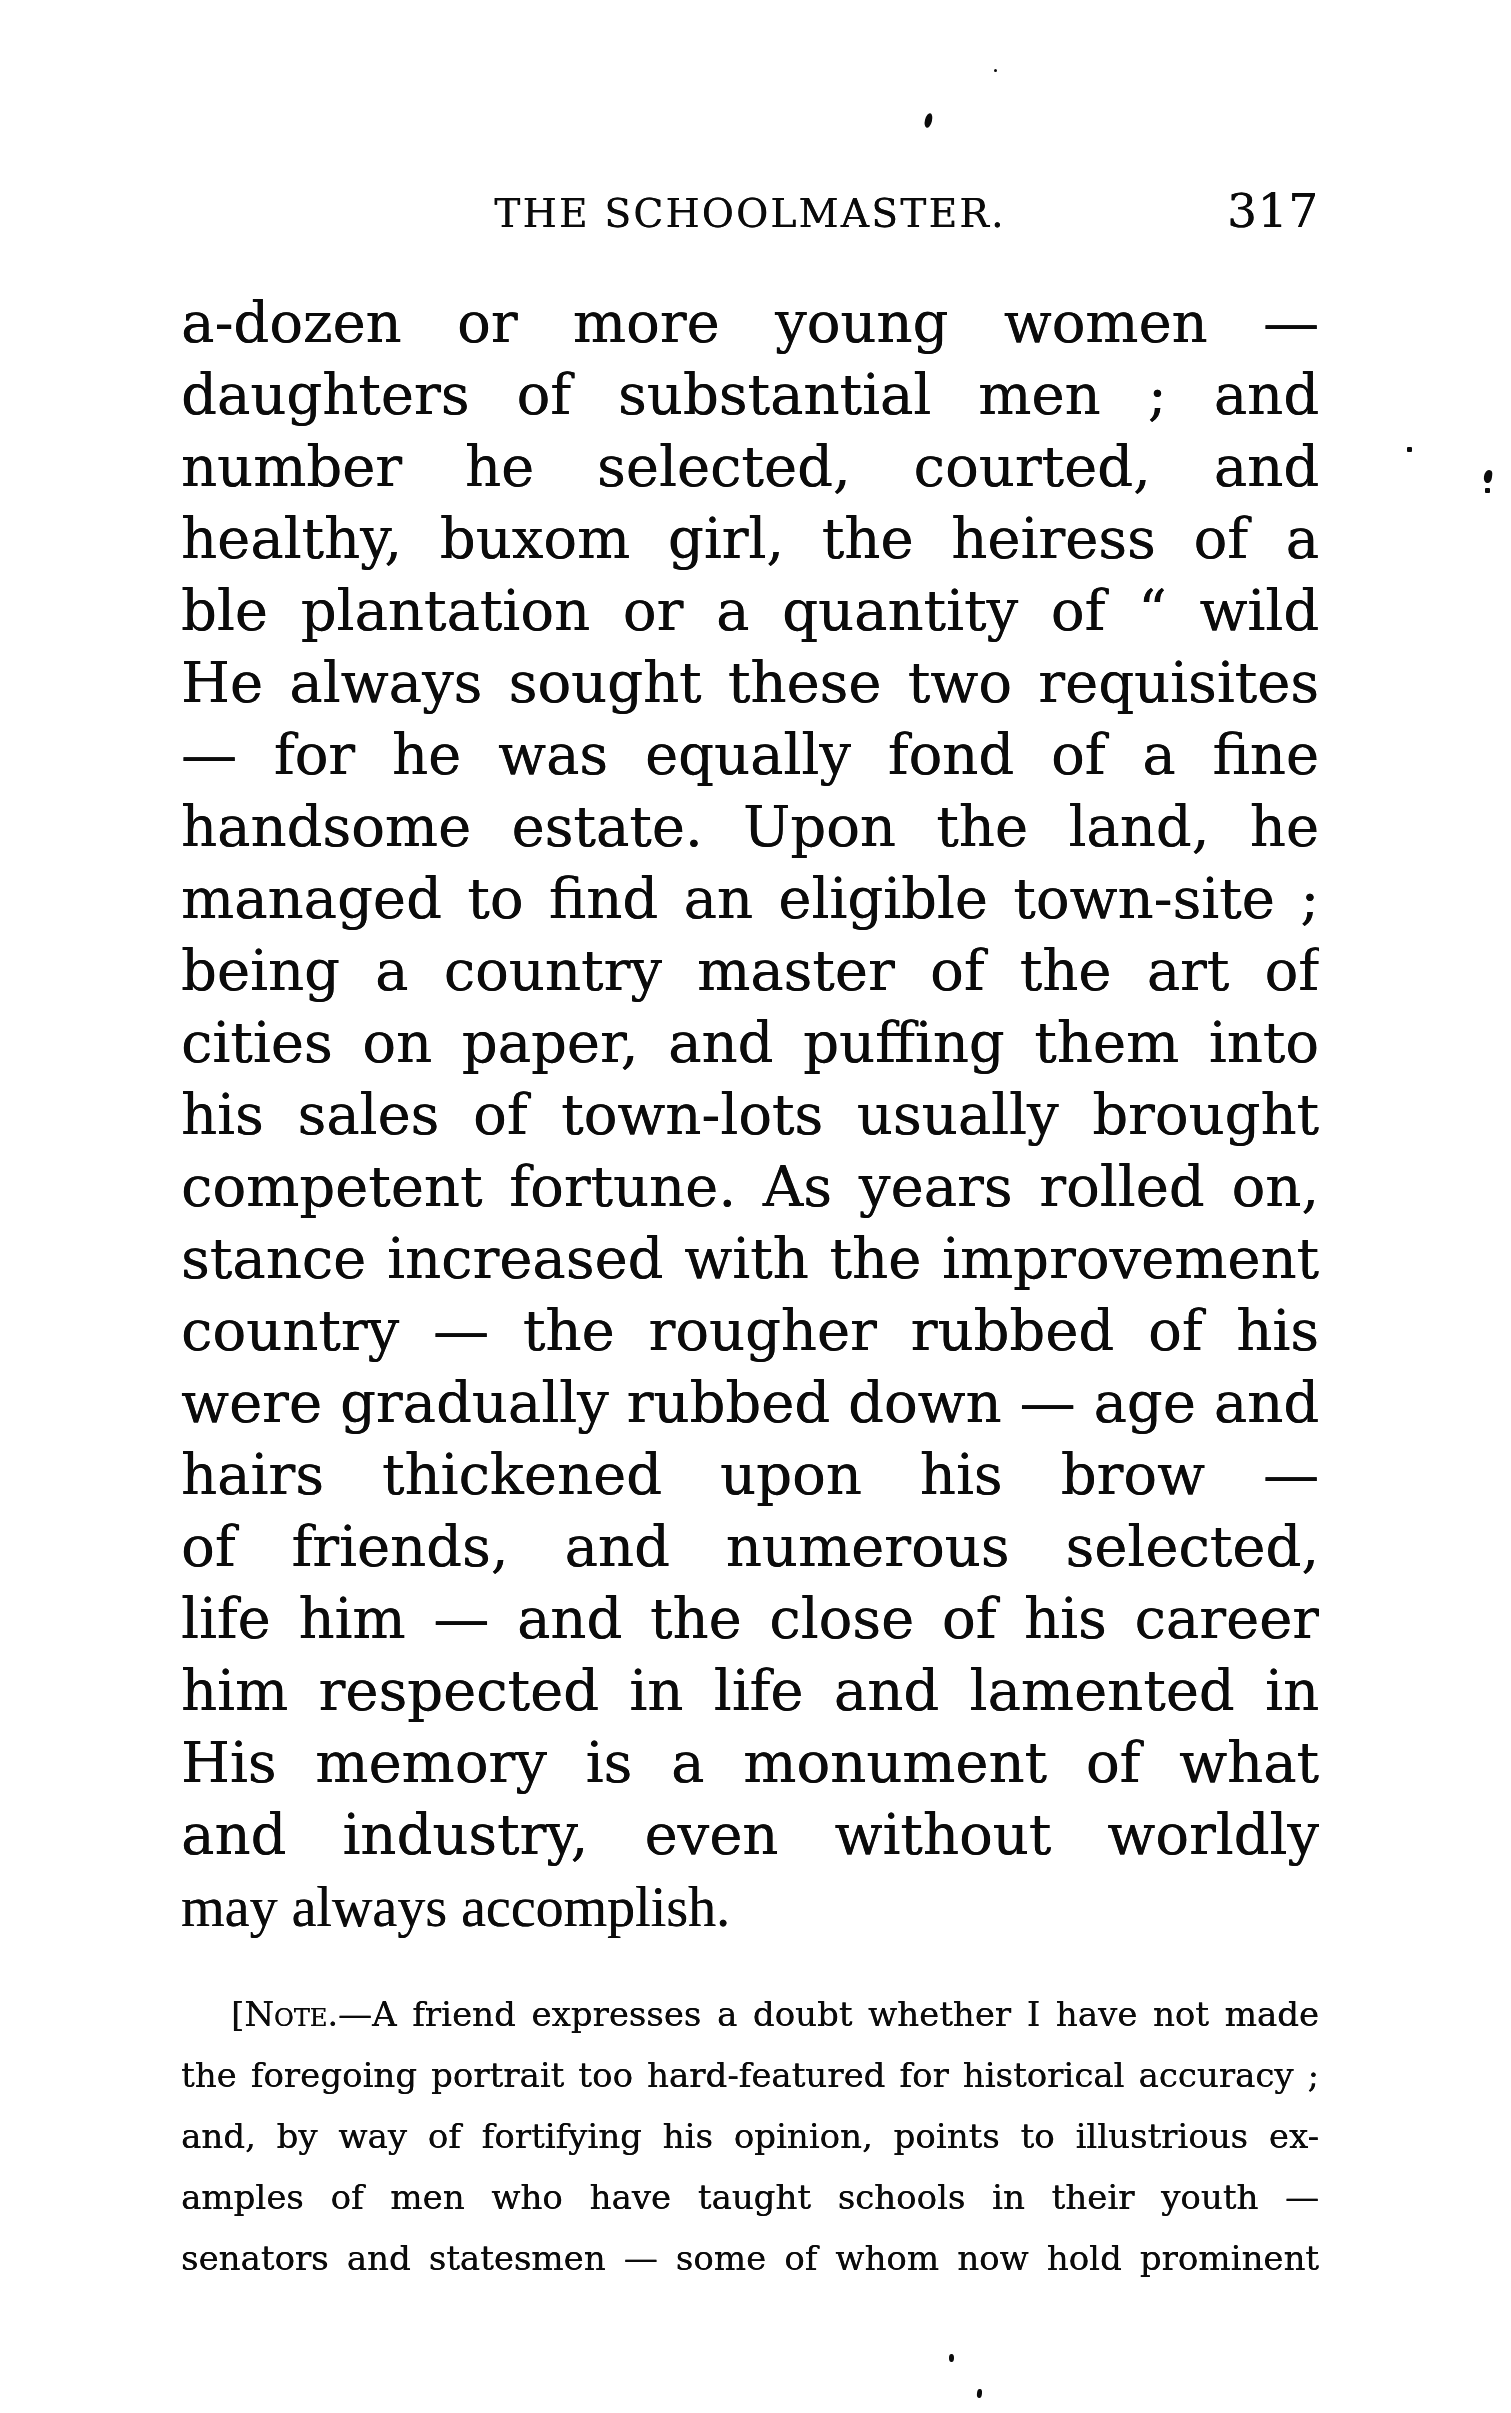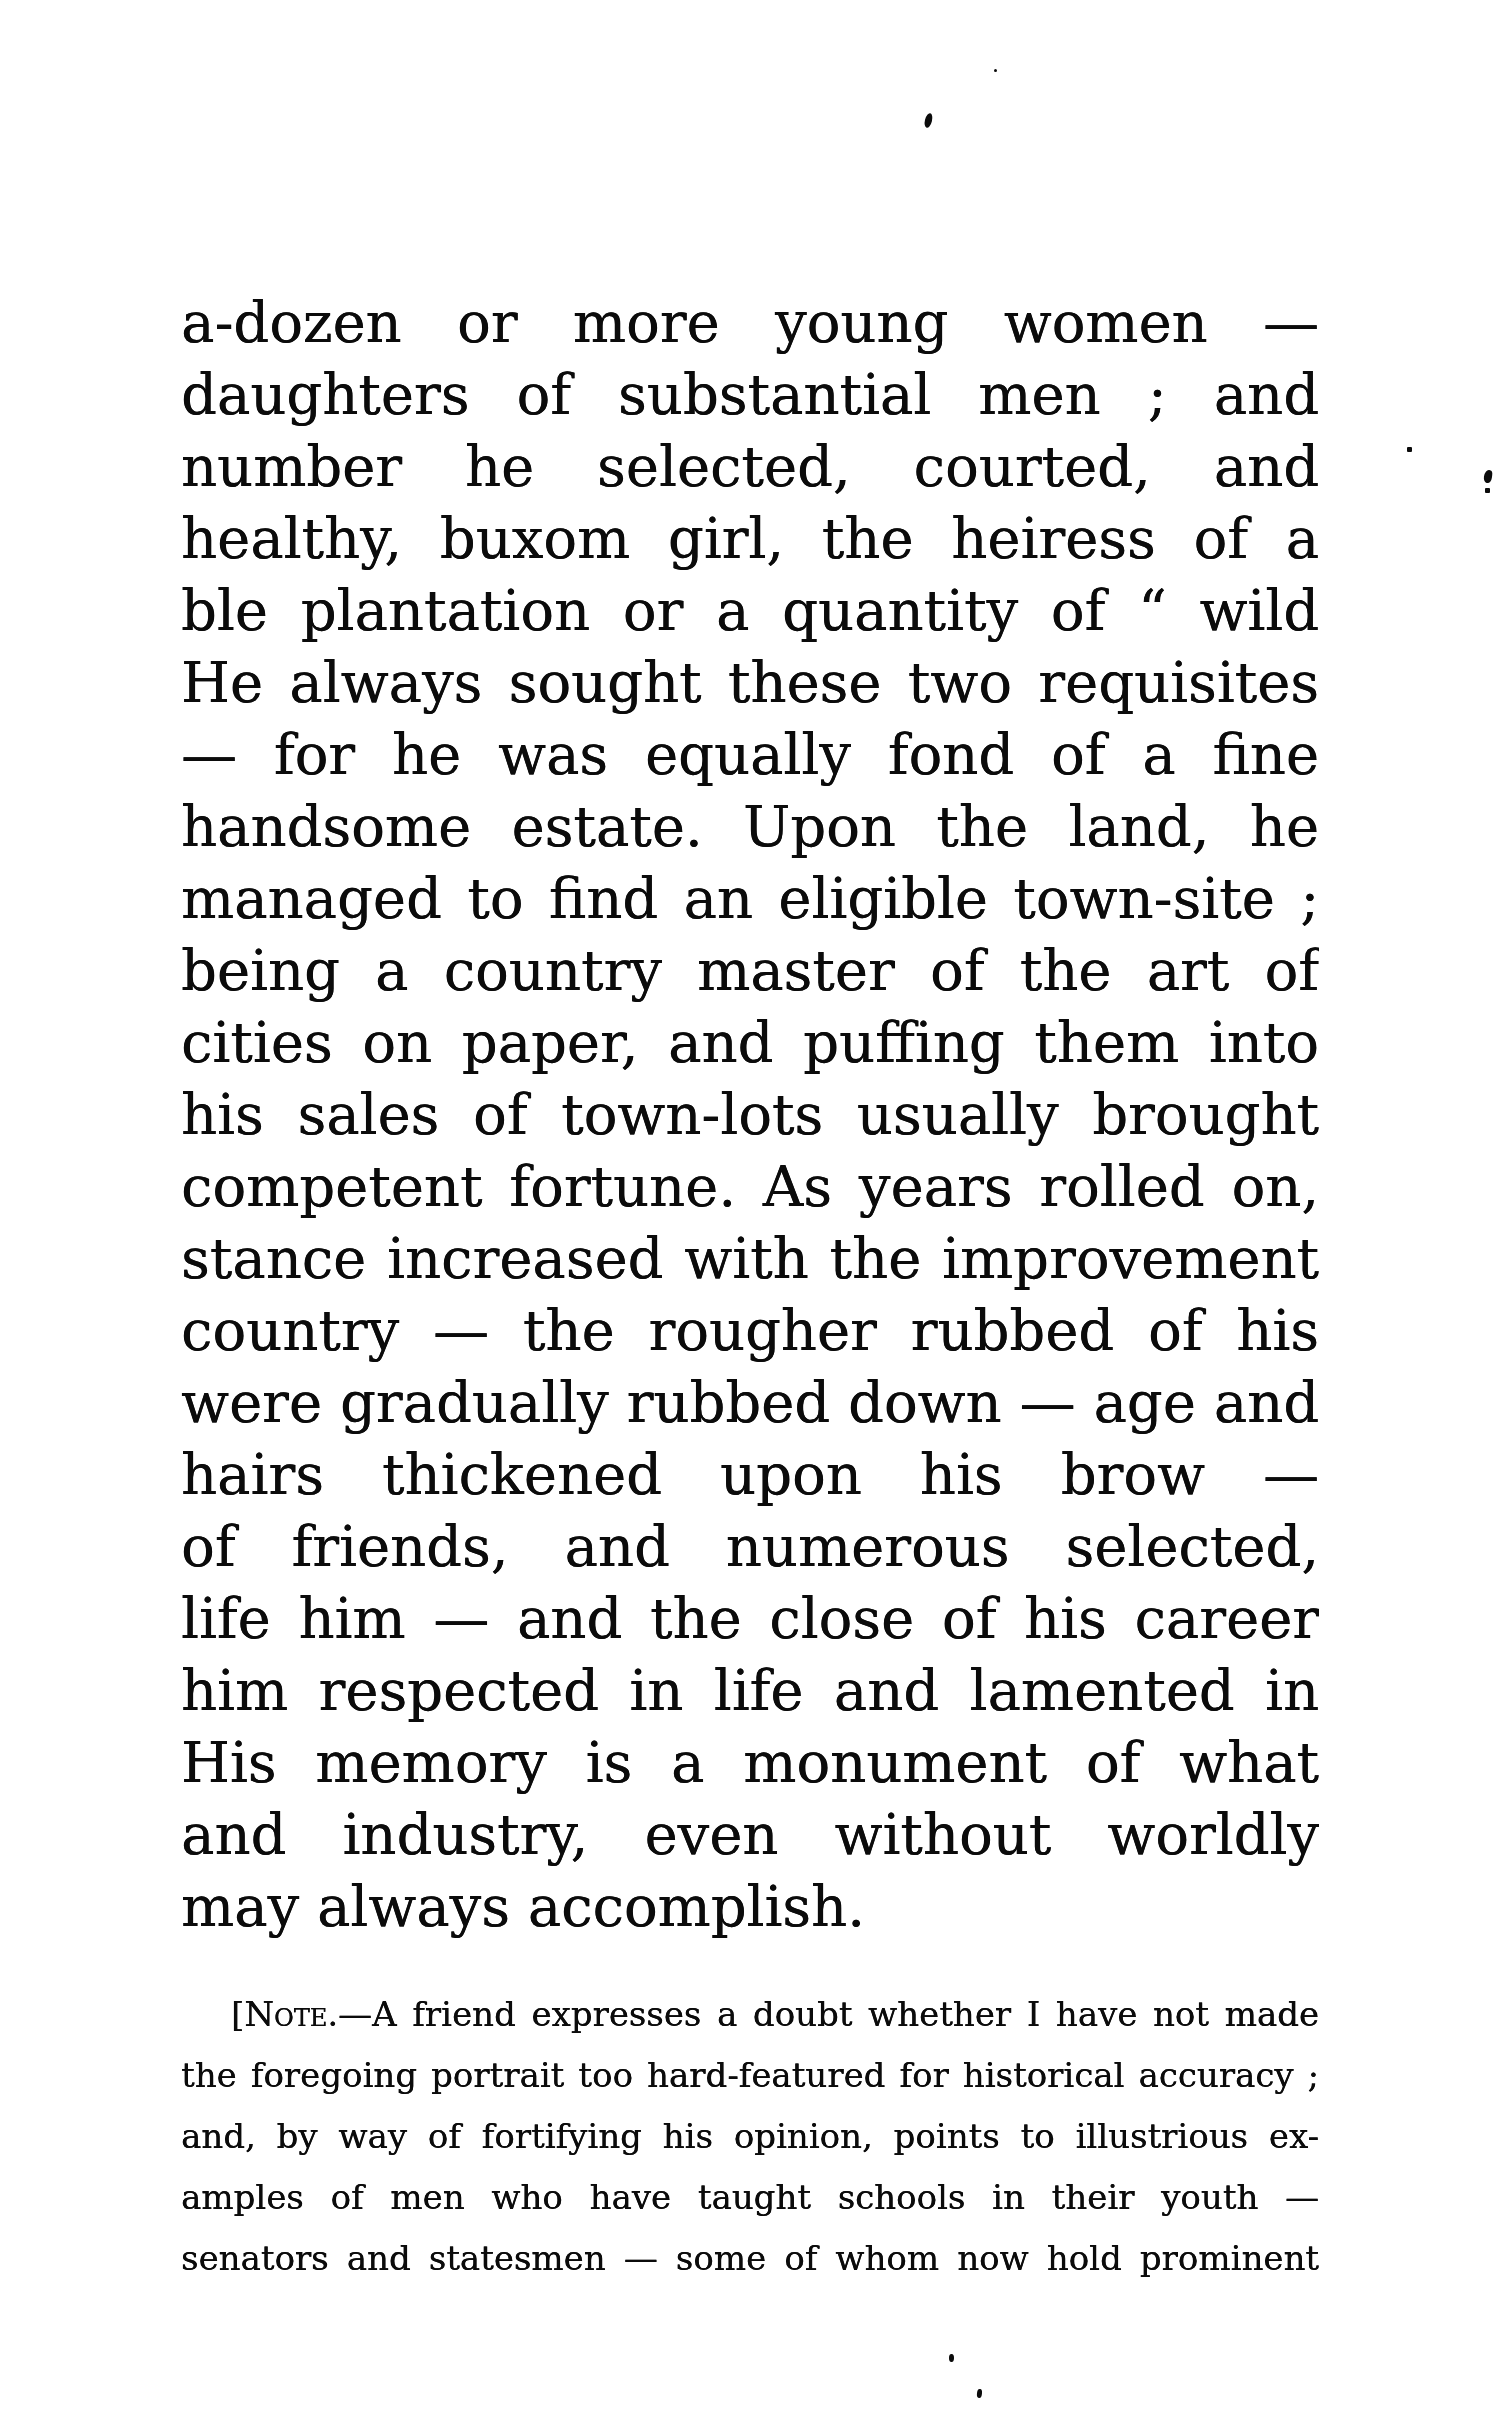--- a/index.html
+++ b/index.html
@@ -54,20 +54,21 @@
     text-shadow: 0.3px 0 0 currentColor;
   }
   .body-block .bline {
     height: 72px;
     overflow: hidden;
     text-align: justify;
     text-align-last: justify;
   }
   .body-block .bline.last {
     text-align-last: left;
+    font-family: Liberation Serif, serif;
   }
   
   .note-block {
     position: absolute;
     left: 181px;
     top: 1984px;
     width: 1138px;
     font-size: 34px;
     line-height: 61px;
     text-shadow: 0.3px 0 0 currentColor;
@@ -95,20 +96,24 @@
   .speck.s4 { left: 1484px; top: 470px; width: 7.8px; height: 13px; border-radius: 60% 40% 50% 50%; transform: rotate(8deg); }
   .speck.s5 { left: 1485px; top: 488px; width: 4.7px;  height: 4.7px;  border-radius: 20%; }
   .speck.s6 { left: 949px; top: 2354px; width: 4.7px; height: 7.8px; border-radius: 50%; }
   .speck.s7 { left: 977px; top: 2389px; width: 4.7px; height: 8.5px; border-radius: 50%; transform: rotate(6deg); }
 </style>
 </head>
 <body>
 
 <div class="page">
 
+  <div class="running-head">
+    <div class="title">THE SCHOOLMASTER.</div>
+    <div class="folio">317</div>
+  </div>
 
   <div class="body-block">
     <div class="bline">a-dozen or more young women — marriageable</div>
     <div class="bline">daughters of substantial men ; and from this</div>
     <div class="bline">number he selected, courted, and espoused, some</div>
     <div class="bline">healthy, buxom girl, the heiress of a considera-</div>
     <div class="bline">ble plantation or a quantity of “ wild land.”</div>
     <div class="bline">He always sought these two requisites combined</div>
     <div class="bline">— for he was equally fond of a fine person and</div>
     <div class="bline">handsome estate.  Upon the land, he generally</div>

